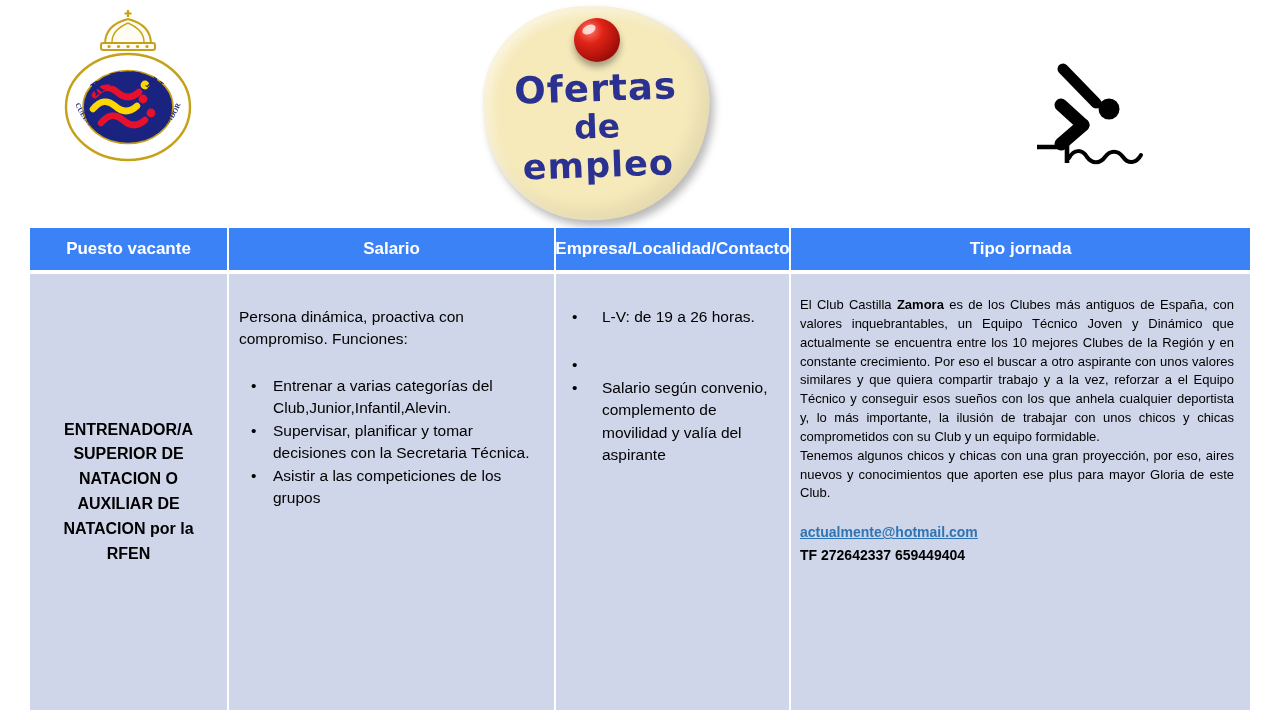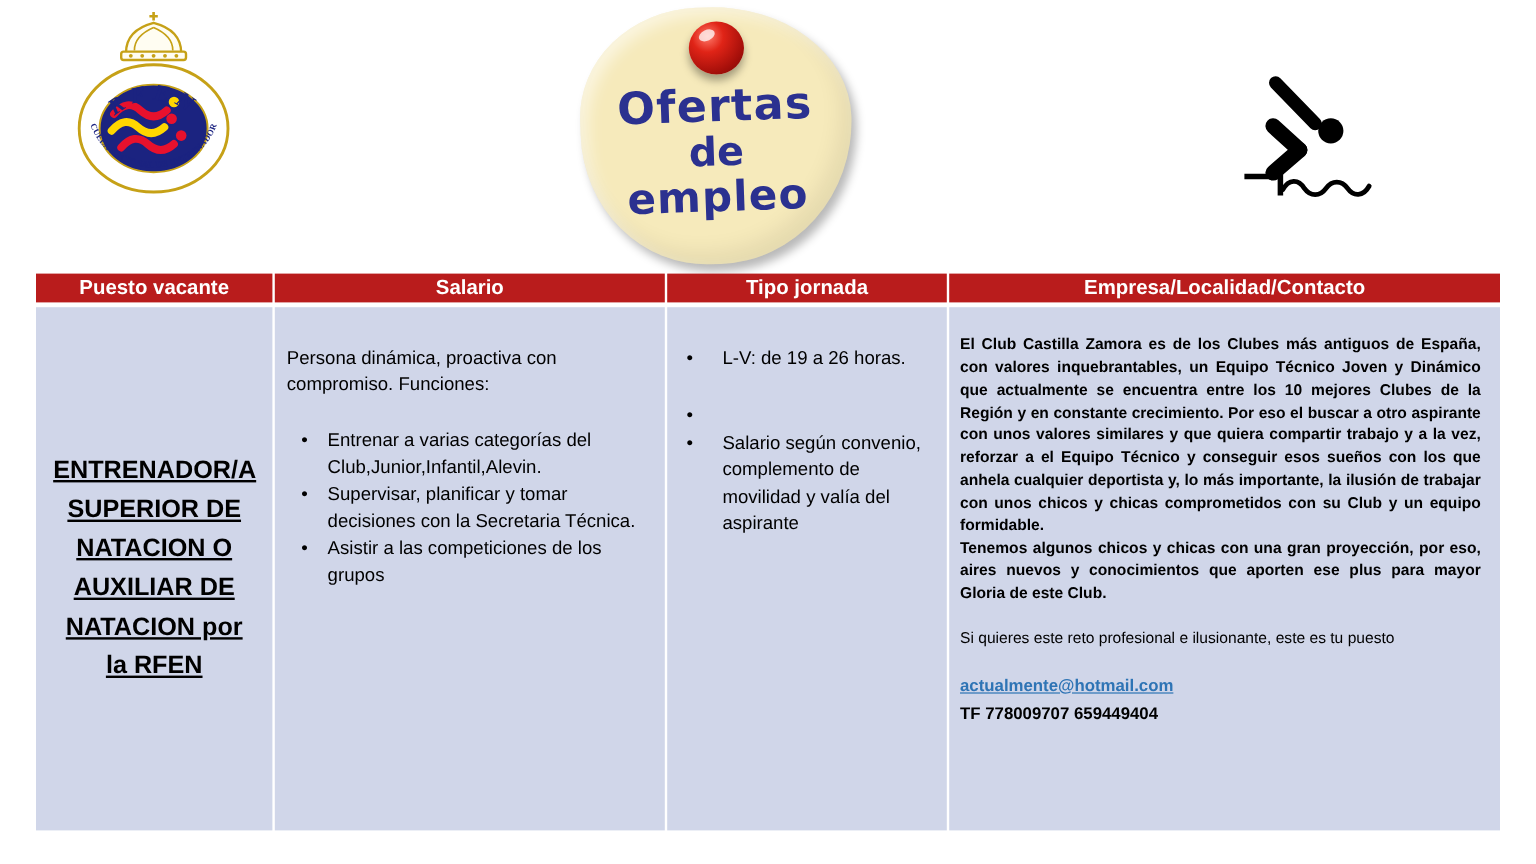--- a/index.html
+++ b/index.html
@@ -47,44 +47,44 @@
 
   
   .jobs-table { position:absolute; left:30px; top:228px; width:1220px; }
   .thead, .tbody {
     display:grid;
     grid-template-columns:197px 325px 233px 459px;
     column-gap:2px;
   }
   .thead { margin-bottom:4px; }
   .th {
-    background:#b91c1c; color:#ffffff;
+    background:#3b82f6; color:#ffffff;
     font-weight:bold; font-size:17px;
-    height:24px; display:flex; align-items:center; justify-content:center;
+    height:42px; display:flex; align-items:center; justify-content:center;
   }
   .td { background:#D0D6E9; height:436px; overflow:hidden; }
 
   .td-puesto {
     display:flex; align-items:center; justify-content:center;
-    text-align:center; font-weight:bold; font-size:21px; line-height:1.55;
-    padding:0 28px; color:#000;text-decoration:underline;
+    text-align:center; font-weight:bold; font-size:16px; line-height:1.55;
+    padding:0 28px; color:#000;
   }
 
   .td-perfil { padding:32px 8px 0 10px; font-size:15.5px; line-height:1.45; color:#000000; }
   .td-perfil .intro { margin-bottom:24px; padding-right:4px; }
   .bullet-row { display:flex; }
   .bullet-dot { flex:none; width:34px; padding-left:12px; }
   .bullet-text { flex:1; padding-right:2px; }
 
   .td-jornada { padding:32px 4px 0 14px; font-size:15.5px; line-height:1.45; color:#000; }
   .td-jornada .bullet-dot { width:32px; padding-left:2px; }
   .gap-after { margin-bottom:26px; }
 
   .td-contacto { padding:22px 16px 0 9px; font-size:13px; line-height:1.45; color:#000; }
-  .td-contacto .para { text-align:justify;font-weight:bold; }
+  .td-contacto .para { text-align:justify; }
   .td-contacto .para-si { margin-top:19px; }
   .email-link {
     display:inline-block; margin-top:19px;
     color:#2E74B5; font-weight:bold; font-size:14px;
     text-decoration:underline;
   }
   .phone { font-weight:bold; font-size:14px; margin-top:2px; }
 </style>
 </head>
 <body>
@@ -152,22 +152,22 @@
       <path d="M39,96 c5,-9 13,-9 18,-1 c5,7 13,7 18,0 c5,-7 13,-7 18,0 c5,7 13,7 18,-2" stroke-width="4" stroke-linecap="round"></path>
     </g>
     <circle cx="79" cy="47" r="10.5" fill="#000"></circle>
   </svg>
 </div>
 
 <div class="jobs-table">
   <div class="thead">
     <div class="th">Puesto vacante</div>
     <div class="th">Salario</div>
+    <div class="th">Empresa/Localidad/Contacto</div>
     <div class="th">Tipo jornada</div>
-    <div class="th">Empresa/Localidad/Contacto</div>
   </div>
 
   <div class="tbody">
 
     <div class="td td-puesto">
       <div>ENTRENADOR/A SUPERIOR DE NATACION O AUXILIAR DE NATACION por la RFEN</div>
     </div>
 
     <div class="td td-perfil">
       <div class="intro">Persona dinámica, proactiva con compromiso. Funciones:</div>
@@ -197,19 +197,18 @@
         <span class="bullet-dot">•</span>
         <span class="bullet-text">Salario según convenio, complemento de movilidad y valía del aspirante</span>
       </div>
     </div>
 
     <div class="td td-contacto">
       <div class="para">
         <span>El Club Castilla </span><b>Zamora</b><span> es de los Clubes más antiguos de España, con valores inquebrantables, un Equipo Técnico Joven y Dinámico que actualmente se encuentra entre los 10 mejores Clubes de la Región y en constante crecimiento. Por eso el buscar a otro aspirante con unos valores similares y que quiera compartir trabajo y a la vez, reforzar a el Equipo Técnico y conseguir esos sueños con los que anhela cualquier deportista y, lo más importante, la ilusión de trabajar con unos chicos y chicas comprometidos con su Club y un equipo formidable.</span>
       </div>
       <div class="para">Tenemos algunos chicos y chicas con una gran proyección, por eso, aires nuevos y conocimientos que aporten ese plus para mayor Gloria de este Club.</div>
-      <div class="para-si">Si quieres este reto profesional e ilusionante, este es tu puesto</div>
       <a class="email-link" href="#">actualmente@hotmail.com</a>
-      <div class="phone">TF 778009707 659449404</div>
+      <div class="phone">TF 272642337 659449404</div>
     </div>
 
   </div>
 </div>
 
 </body></html>

